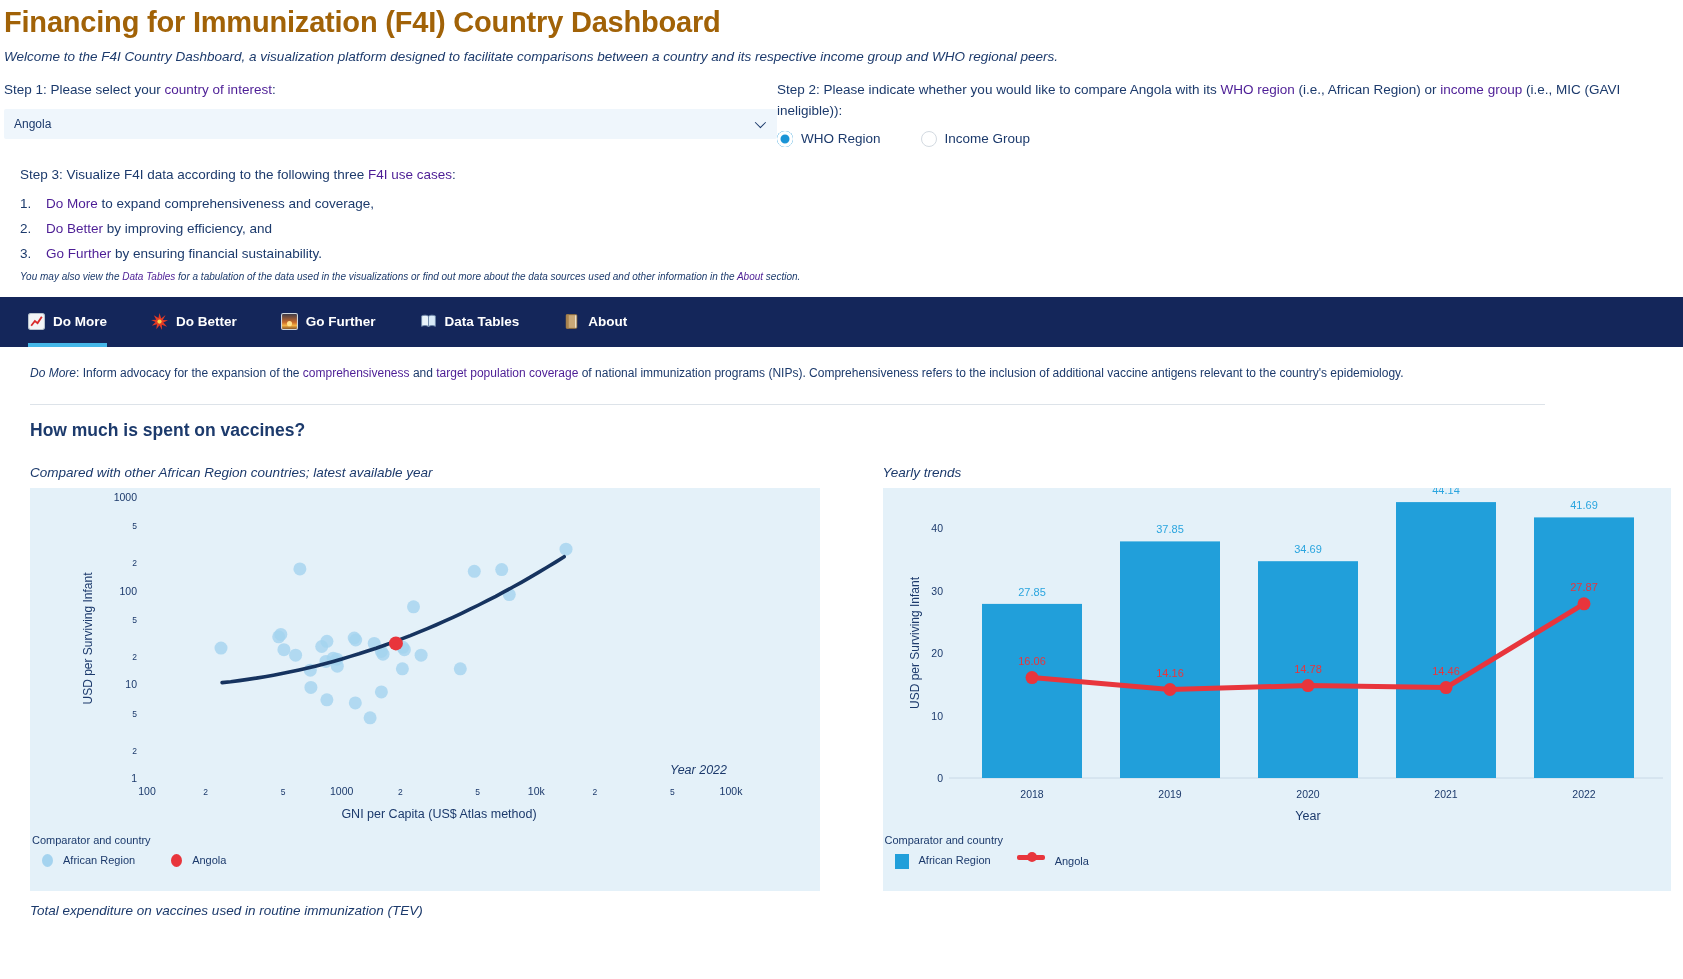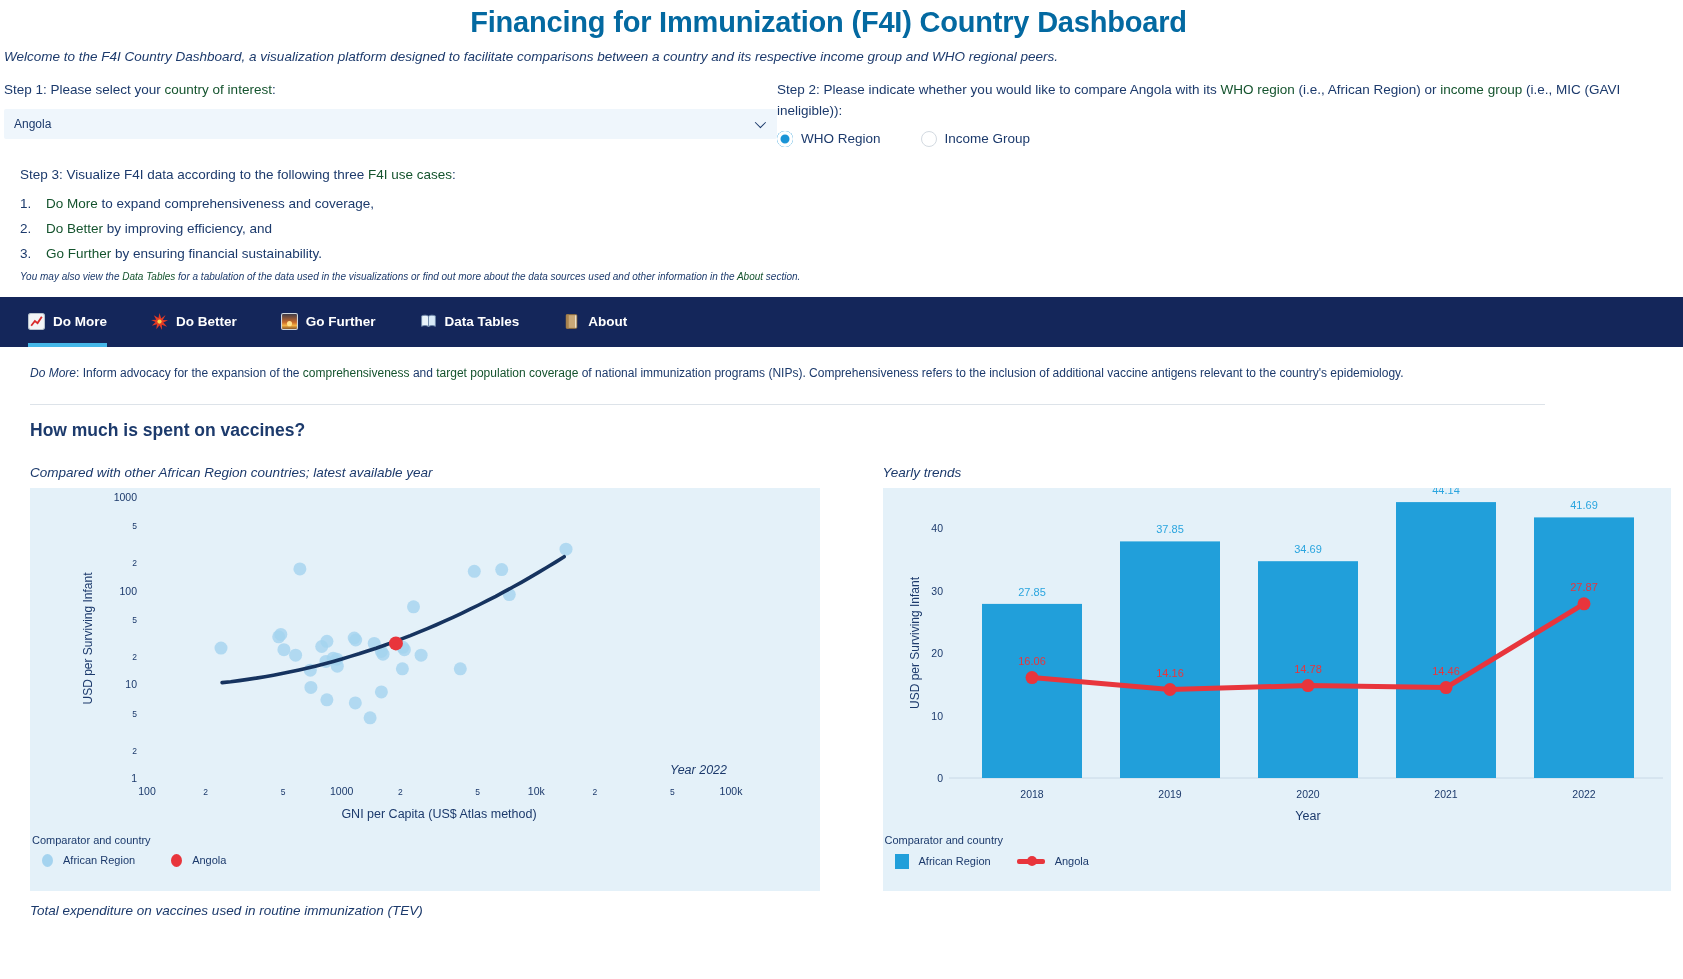--- a/index.html
+++ b/index.html
@@ -1,27 +1,27 @@
 <!DOCTYPE html>
 <html><head>
 <meta charset="utf-8">
 <style>
   * { margin:0; padding:0; box-sizing:border-box; }
   html,body { width:1683px; height:979px; overflow:hidden; background:#fff;
     font-family:"Liberation Sans", sans-serif; color:#1c3a6c; }
   .page { width:1683px; height:979px; position:relative; }
 
   header { padding:6px 30px 0 4px; }
-  h1 { font-size:29px; font-weight:bold; color:#0369a1; letter-spacing:-0.2px;text-align:center; }
+  h1 { font-size:29px; font-weight:bold; color:#a16207; letter-spacing:-0.2px; }
   .subtitle { font-size:13.5px; font-style:italic; margin-top:10px; color:#1c3a6c; }
 
   .steps-row { display:flex; margin-top:16px; padding:0 30px 0 4px; }
   .step1 { width:788px; }
   .step-label { font-size:13.5px; line-height:1.55; }
-  .hl { color:#14532d; }
+  .hl { color:#4c1d95; }
   .select-box { margin-top:8px; width:773px; height:30px; background:#eff6fc;
     border-radius:2px; display:flex; align-items:center; justify-content:space-between;
     padding:0 14px 0 10px; cursor:pointer; }
   .select-box .val { font-size:12px; color:#1c3a6c; }
   .chev { width:8px; height:8px; border-right:1.6px solid #1c3a6c; border-bottom:1.6px solid #1c3a6c;
     transform:rotate(45deg) translateY(-2px); }
   .step2 { margin-left:0; width:900px; }
   .radios { display:flex; gap:40px; margin-top:9px; align-items:center; }
   .radio-opt { display:flex; align-items:center; gap:8px; font-size:13.5px; cursor:pointer; }
   .radio { width:16px; height:16px; border-radius:50%; background:#fff; border:1.5px solid #d3dae1; }
@@ -48,21 +48,21 @@
   h2 { margin:15px 30px 0 30px; font-size:17.5px; font-weight:bold; color:#1c3a6c; }
 
   .charts { display:flex; margin:24px 0 0 30px; gap:52px; }
   .chart-col { width:946px; }
   .chart-caption { font-size:13.5px; font-style:italic; margin-bottom:8px; }
   .panel { background:#e4f1f9; width:790px; height:403px; }
   .panel svg { display:block; }
   .legend { padding:6px 12px 0 2px; }
   .legend-title { font-size:11px; color:#1c3a6c; }
   .legend-items { display:flex; gap:36px; margin-top:8px; padding-left:10px; align-items:center; }
-  .legend-item { display:flex; align-items:center; gap:10px; font-size:11px; color:#1c3a6c; }
+  .legend-item { display:flex; align-items:flex-start; gap:10px; font-size:11px; color:#1c3a6c; }
   .sym-dot { width:11px; height:13px; border-radius:50%; }
   .sym-sq { width:14px; height:15px; }
   .sym-line { width:28px; height:5px; border-radius:2px; position:relative; }
   .sym-line::after { content:""; position:absolute; left:10px; top:-3px; width:10px; height:10px;
     border-radius:50%; background:inherit; }
   .footnote { margin:12px 0 0 30px; font-size:13.5px; font-style:italic; }
 
   text { font-family:"Liberation Sans", sans-serif; }
 </style>
 </head>

